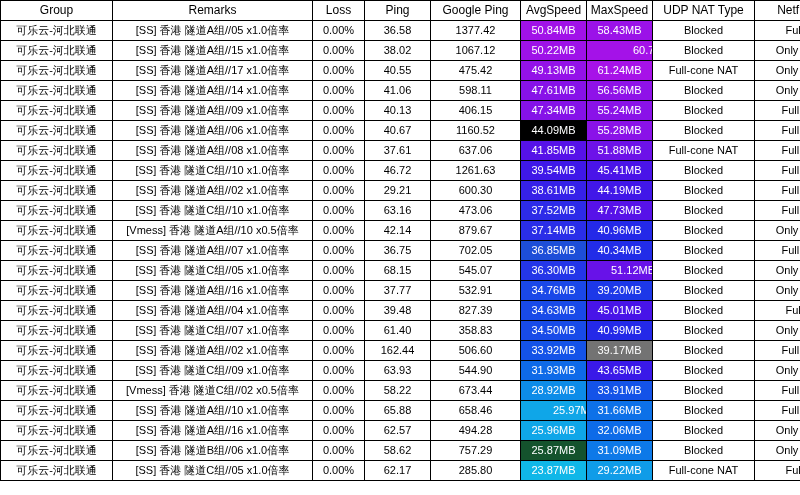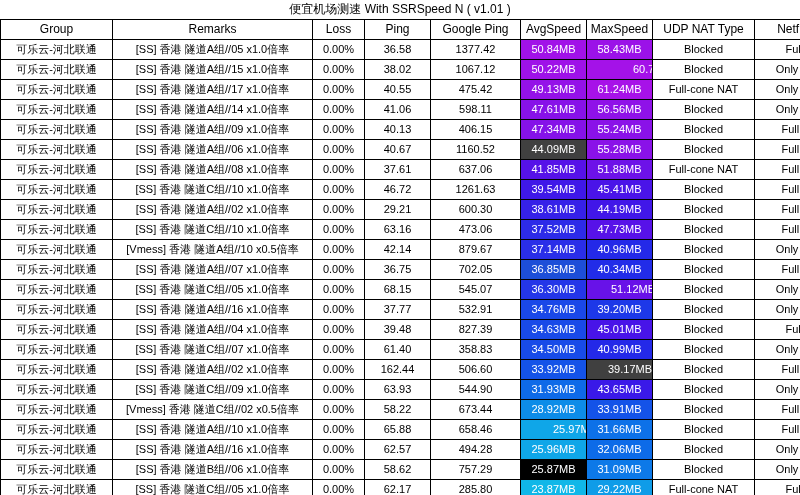--- a/index.html
+++ b/index.html
@@ -68,21 +68,20 @@
     color: #ffffff;
     font-weight: normal;
   }
   td.nat { text-align: center; }
   td.netflix { text-align: center; }
 </style>
 </head>
 <body>
 
 <div class="page">
-  <div class="title">便宜机场测速 With SSRSpeed N ( v1.01 )</div>
   <table class="speedtest">
     <colgroup>
       <col class="c-group">
       <col class="c-remarks">
       <col class="c-loss">
       <col class="c-ping">
       <col class="c-gping">
       <col class="c-avg">
       <col class="c-max">
       <col class="c-nat">
@@ -156,21 +155,21 @@
           <td class="max" style="background: rgb(138, 18, 232);">55.24MB</td>
           <td class="nat">Blocked</td>
           <td class="netflix">Full Native</td>
         </tr>
         <tr>
           <td class="group">可乐云-河北联通</td>
           <td class="remarks">[SS] 香港 隧道A组//06 x1.0倍率</td>
           <td class="loss">0.00%</td>
           <td class="num">40.67</td>
           <td class="num">1160.52</td>
-          <td class="avg" style="background: #404040;">44.09MB</td>
+          <td class="avg" style="background: #000000;">44.09MB</td>
           <td class="max" style="background: rgb(138, 18, 232);">55.28MB</td>
           <td class="nat">Blocked</td>
           <td class="netflix">Full Native</td>
         </tr>
         <tr>
           <td class="group">可乐云-河北联通</td>
           <td class="remarks">[SS] 香港 隧道A组//08 x1.0倍率</td>
           <td class="loss">0.00%</td>
           <td class="num">37.61</td>
           <td class="num">637.06</td>
@@ -278,21 +277,21 @@
           <td class="nat">Blocked</td>
           <td class="netflix">Only Original</td>
         </tr>
         <tr>
           <td class="group">可乐云-河北联通</td>
           <td class="remarks">[SS] 香港 隧道A组//02 x1.0倍率</td>
           <td class="loss">0.00%</td>
           <td class="num">162.44</td>
           <td class="num">506.60</td>
           <td class="avg" style="background: rgb(20, 83, 232); margin-top: 12px;">33.92MB</td>
-          <td class="max" style="background: #404040; text-align: right;">39.17MB</td>
+          <td class="max" style="background: #737373;">39.17MB</td>
           <td class="nat">Blocked</td>
           <td class="netflix">Full Native</td>
         </tr>
         <tr>
           <td class="group">可乐云-河北联通</td>
           <td class="remarks">[SS] 香港 隧道C组//09 x1.0倍率</td>
           <td class="loss">0.00%</td>
           <td class="num">63.93</td>
           <td class="num">544.90</td>
           <td class="avg" style="background: rgb(14, 106, 232);">31.93MB</td>
@@ -332,21 +331,21 @@
           <td class="max" style="background: rgb(13, 107, 232);">32.06MB</td>
           <td class="nat">Blocked</td>
           <td class="netflix">Only Original</td>
         </tr>
         <tr>
           <td class="group">可乐云-河北联通</td>
           <td class="remarks">[SS] 香港 隧道B组//06 x1.0倍率</td>
           <td class="loss">0.00%</td>
           <td class="num">58.62</td>
           <td class="num">757.29</td>
-          <td class="avg" style="background: #000000;">25.87MB</td>
+          <td class="avg" style="background: #14532d;">25.87MB</td>
           <td class="max" style="background: rgb(13, 121, 232);">31.09MB</td>
           <td class="nat">Blocked</td>
           <td class="netflix">Only Original</td>
         </tr>
         <tr>
           <td class="group">可乐云-河北联通</td>
           <td class="remarks">[SS] 香港 隧道C组//05 x1.0倍率</td>
           <td class="loss">0.00%</td>
           <td class="num">62.17</td>
           <td class="num">285.80</td>

